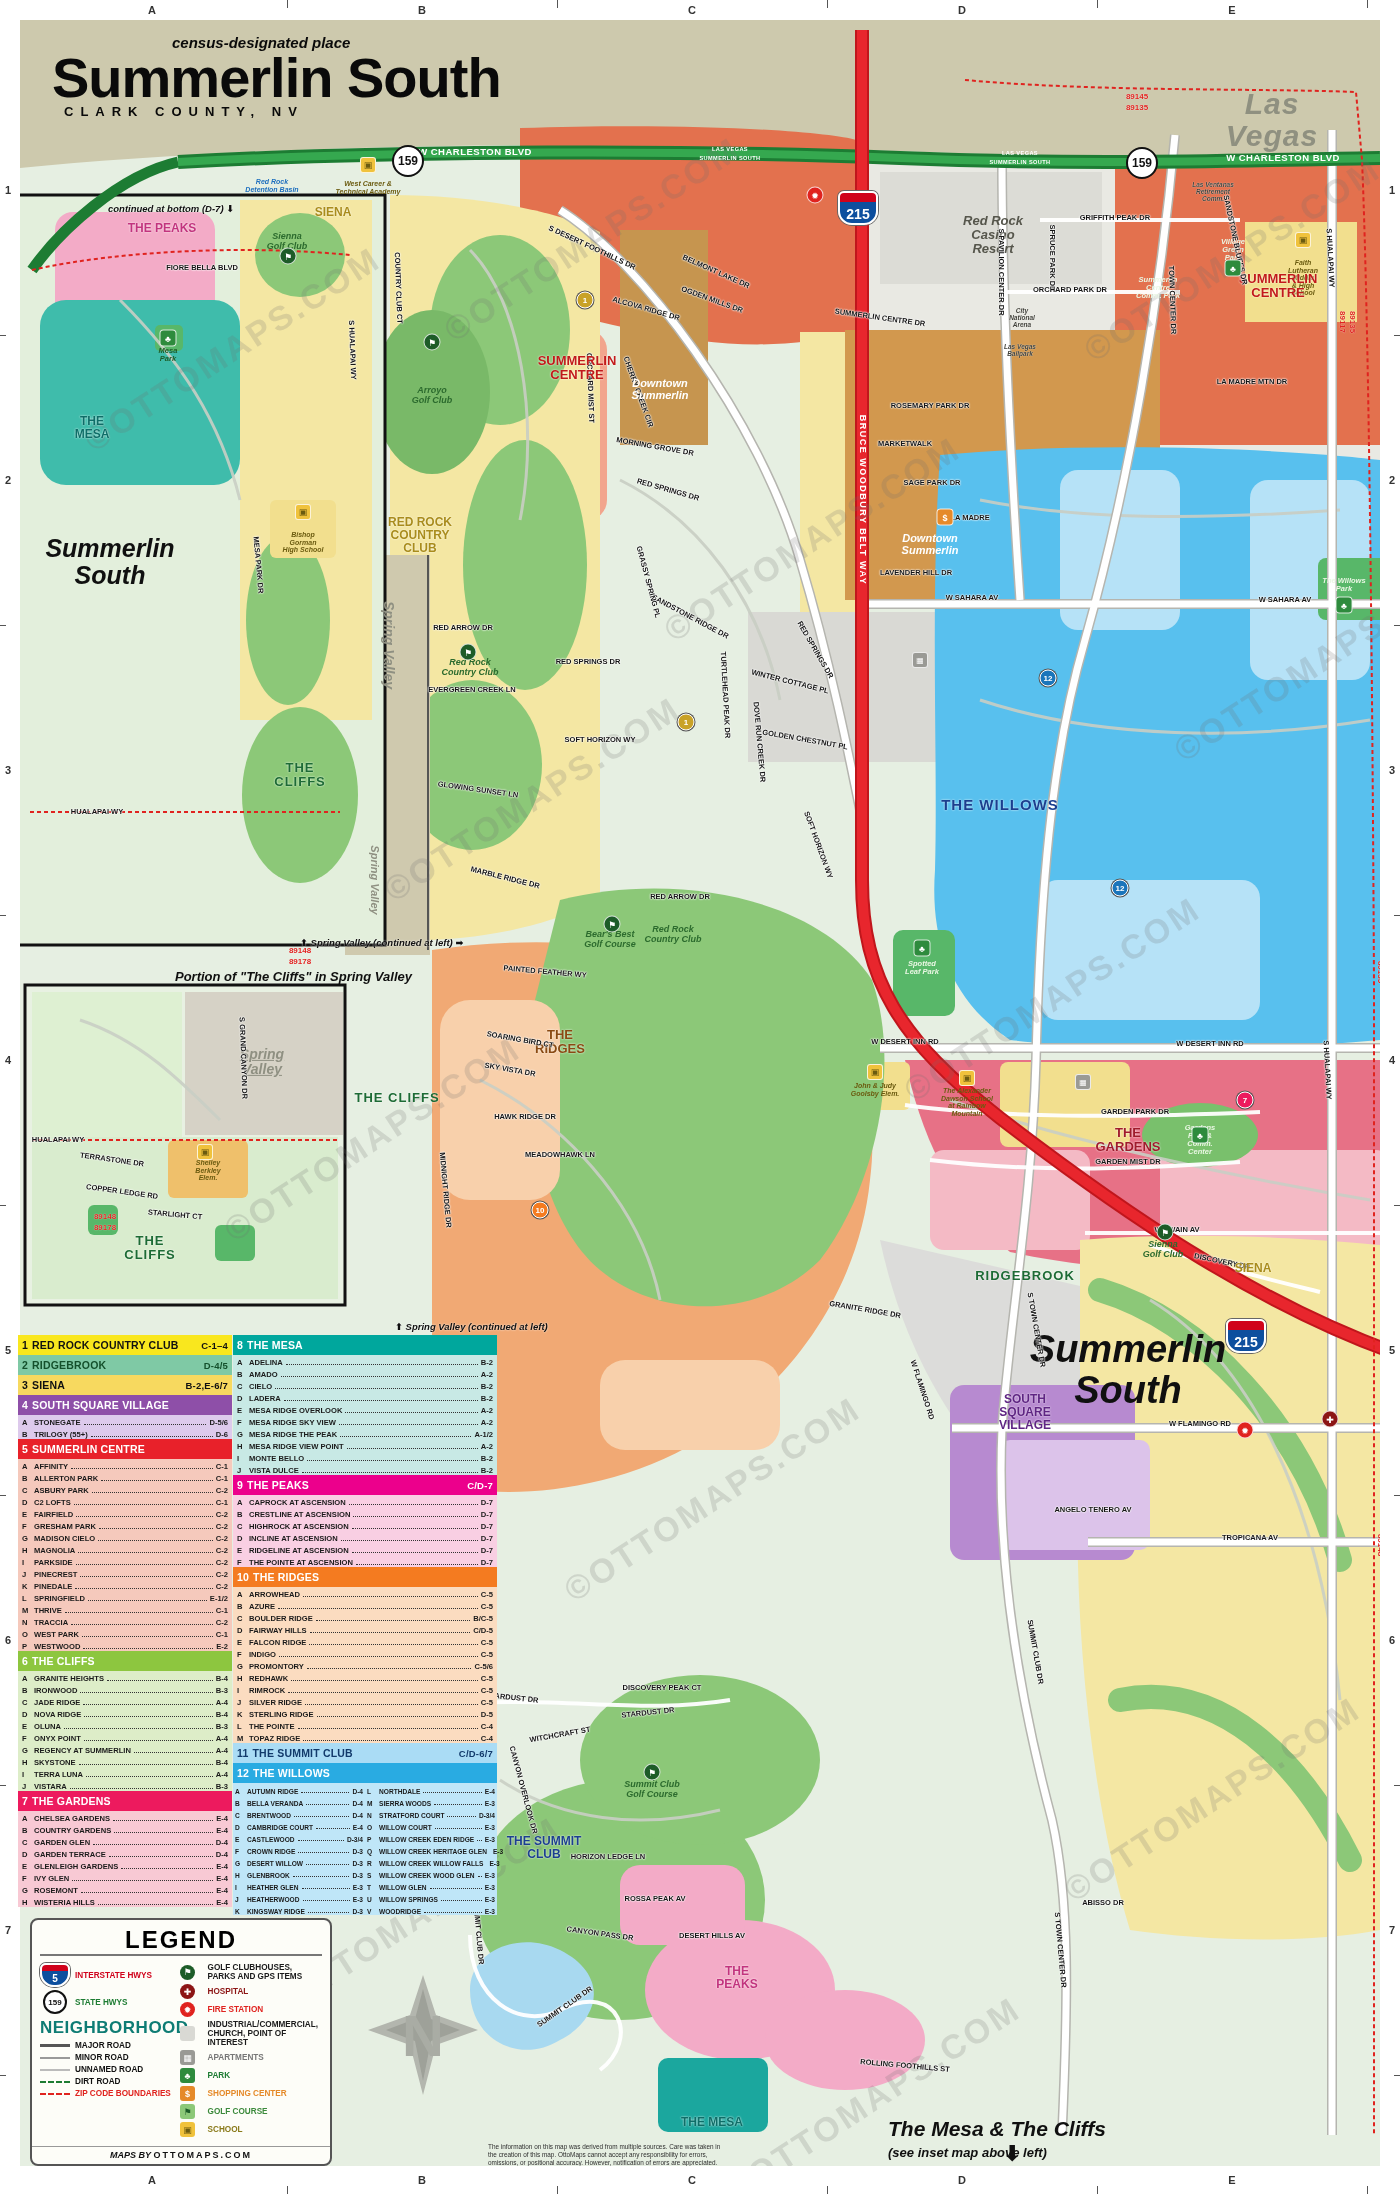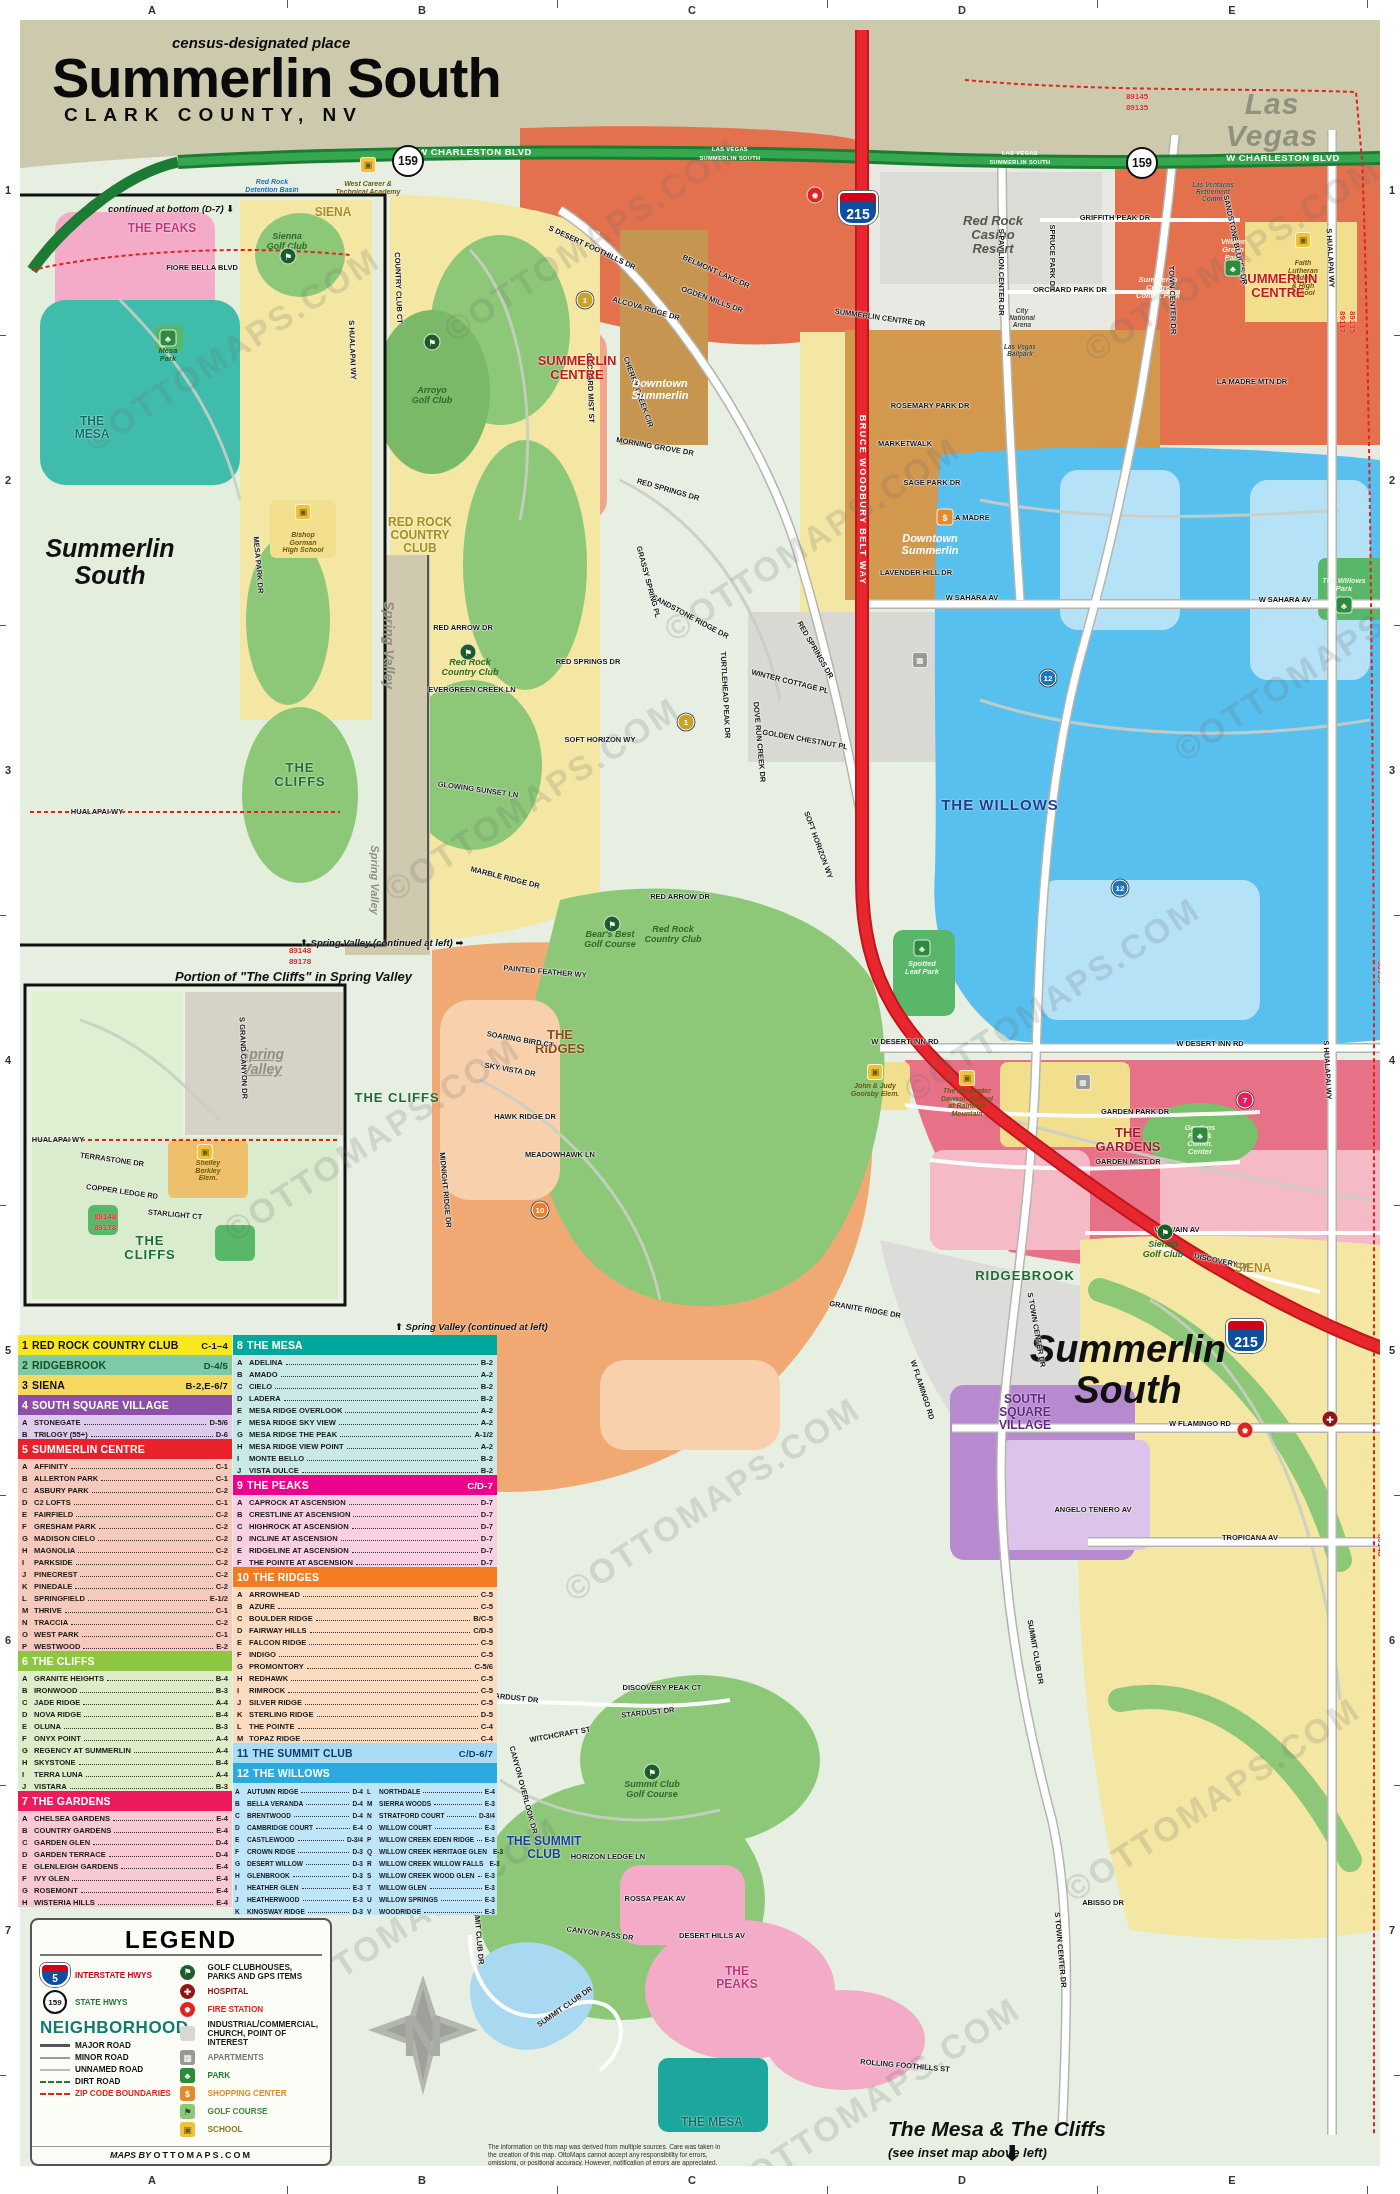--- a/index.html
+++ b/index.html
@@ -44,21 +44,21 @@
   .n-purple{font-size:12px;font-weight:bold;color:#5f2583;text-shadow:0 0 2px #fff;}
   .n-pink{font-size:12px;font-weight:bold;color:#c2347e;text-shadow:0 0 2px #fff;}
   .n-teal{font-size:12px;font-weight:bold;color:#0e6e68;text-shadow:0 0 2px #fff;}
   
   .wm{position:absolute;font-weight:bold;font-size:34px;color:rgba(110,110,110,.20);
       letter-spacing:3px;transform:rotate(-33deg);pointer-events:none;z-index:4;}
   
   .titleblock{position:absolute;left:52px;top:34px;z-index:6;color:#0a0a0a;}
   .t-kicker{font-size:15px;font-weight:bold;font-style:italic;margin-left:120px;}
   .t-main{font-size:56px;font-weight:900;letter-spacing:-1px;line-height:.95;}
-  .t-sub{font-size:19px;font-weight:bold;letter-spacing:7px;margin-left:12px;}
+  .t-sub{font-size:13px;font-weight:bold;letter-spacing:7px;margin-left:12px;}
   
   .shield-i{position:absolute;width:36px;height:30px;border-radius:6px 6px 14px 14px;
      background:linear-gradient(180deg,#d0021b 0 30%,#0d4f9e 30%);border:2px solid #fff;
      color:#fff;font-weight:bold;font-size:14px;display:flex;align-items:flex-end;justify-content:center;
      transform:translate(-50%,-50%);z-index:5;box-shadow:0 0 0 1px #666;}
   .shield-i span{margin-bottom:1px;}
   .shield-s{position:absolute;width:28px;height:28px;border-radius:50%;background:#fff;border:2.5px solid #111;
      color:#111;font-weight:bold;font-size:12px;display:flex;align-items:center;justify-content:center;
      transform:translate(-50%,-50%);z-index:5;}
   .micon{position:absolute;transform:translate(-50%,-50%);z-index:5;display:flex;align-items:center;justify-content:center;

